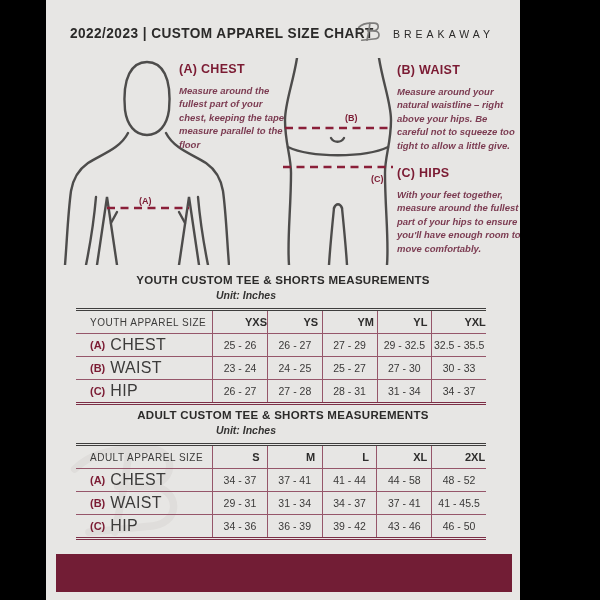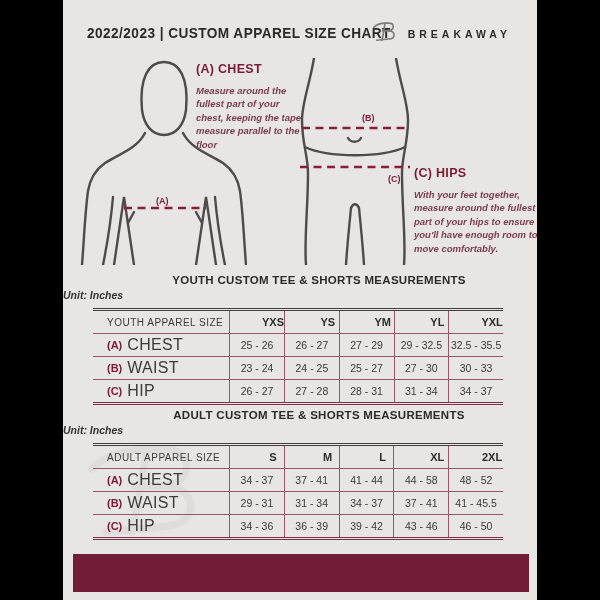--- a/index.html
+++ b/index.html
@@ -1,42 +1,42 @@
 <!DOCTYPE html>
 <html><head>
 <meta charset="utf-8">
 <style>
   html,body{margin:0;padding:0;}
   .stage{position:relative;width:600px;height:600px;background:#000;overflow:hidden;
          font-family:"Liberation Sans", sans-serif;}
-  .content{position:absolute;left:63px;top:0;width:474px;height:600px;background:#e7e6e4;overflow:hidden;}
+  .content{position:absolute;left:46px;top:0;width:474px;height:600px;background:#e7e6e4;overflow:hidden;}
 
   
   .hdr-title{position:absolute;left:24px;top:24px;font-size:15.5px;font-weight:700;color:#2b2a29;
              letter-spacing:.5px;transform:scaleX(.88);transform-origin:left center;white-space:nowrap;}
   .brand{position:absolute;right:26px;top:20px;display:flex;align-items:center;gap:9px;}
-  .brand-name{font-size:10.5px;font-weight:700;letter-spacing:4px;color:#2b2a29;text-align:center;}
+  .brand-name{font-size:10.5px;font-weight:400;letter-spacing:4px;color:#2b2a29;text-align:center;}
 
   
   .instr{position:absolute;z-index:2;}
   .instr h3{margin:0 0 8px 0;font-size:12.5px;font-weight:700;color:#7b1b33;letter-spacing:.3px;}
   .instr p{margin:0;font-size:9.5px;font-style:italic;line-height:1.42;color:#7c3c52;font-weight:600;}
   .instr-chest{left:133px;top:62px;width:112px;}
   .instr-waist{left:351px;top:63px;width:120px;}
   .instr-hips{left:351px;top:166px;width:124px;}
 
   .fig{position:absolute;z-index:1;}
   .fig-torso{left:12px;top:55px;}
   .fig-lower{left:235px;top:58px;}
 
   
   .sec-title{position:absolute;left:0;width:474px;text-align:center;font-size:11.5px;font-weight:700;
-             color:#2c2b2a;letter-spacing:.3px;z-index:2;margin-left:19px;}
-  .sec-unit{position:absolute;left:0;width:376px;text-align:left;font-size:10.5px;font-style:italic;
-            font-weight:600;color:#343332;z-index:2;}
+             color:#2c2b2a;letter-spacing:.3px;z-index:2;}
+  .sec-unit{position:absolute;left:0;width:376px;text-align:center;font-size:10.5px;font-style:italic;
+            font-weight:600;color:#343332;z-index:2;padding-left:12px;}
 
   
   .size-table{position:absolute;left:30px;width:410px;display:grid;
               grid-template-columns:136px repeat(5,1fr);
               border-top:3px double #3f3e3d;border-bottom:3px double #7c2e46;z-index:2;}
   .cell{height:22px;display:flex;align-items:center;justify-content:center;
         font-size:10.5px;color:#3a3938;}
   .cell.lft{justify-content:flex-start;padding-left:14px;}
   .cell.th0{font-size:10px;letter-spacing:.5px;color:#3c3b3a;}
   .cell.thx{font-weight:700;font-size:11px;color:#2e2d2c;padding-left:32px;}
@@ -114,20 +114,24 @@
         <text class="dash-label" x="64" y="63">(B)</text>
         <path d="M 2,109 L 112,109" stroke="#8a1f38" stroke-width="2.6" stroke-dasharray="8 5.5"></path>
         <text class="dash-label" x="90" y="124">(C)</text>
       </svg>
     </div>
 
     <div class="instr instr-chest">
       <h3>(A) CHEST</h3>
       <p>Measure around the fullest part of your chest, keeping the tape measure parallel to the floor</p>
     </div>
+    <div class="instr instr-waist">
+      <h3>(B) WAIST</h3>
+      <p>Measure around your natural waistline – right above your hips. Be careful not to squeeze too tight to allow a little give.</p>
+    </div>
     <div class="instr instr-hips">
       <h3>(C) HIPS</h3>
       <p>With your feet together, measure around the fullest part of your hips to ensure you'll have enough room to move comfortably.</p>
     </div>
 
     <div class="sec-title yt-title">YOUTH CUSTOM TEE &amp; SHORTS MEASUREMENTS</div>
     <div class="sec-unit yt-unit">Unit: Inches</div>
 
     <div class="size-table tbl-youth">
       <div class="cell lft th0">YOUTH APPAREL SIZE</div>

